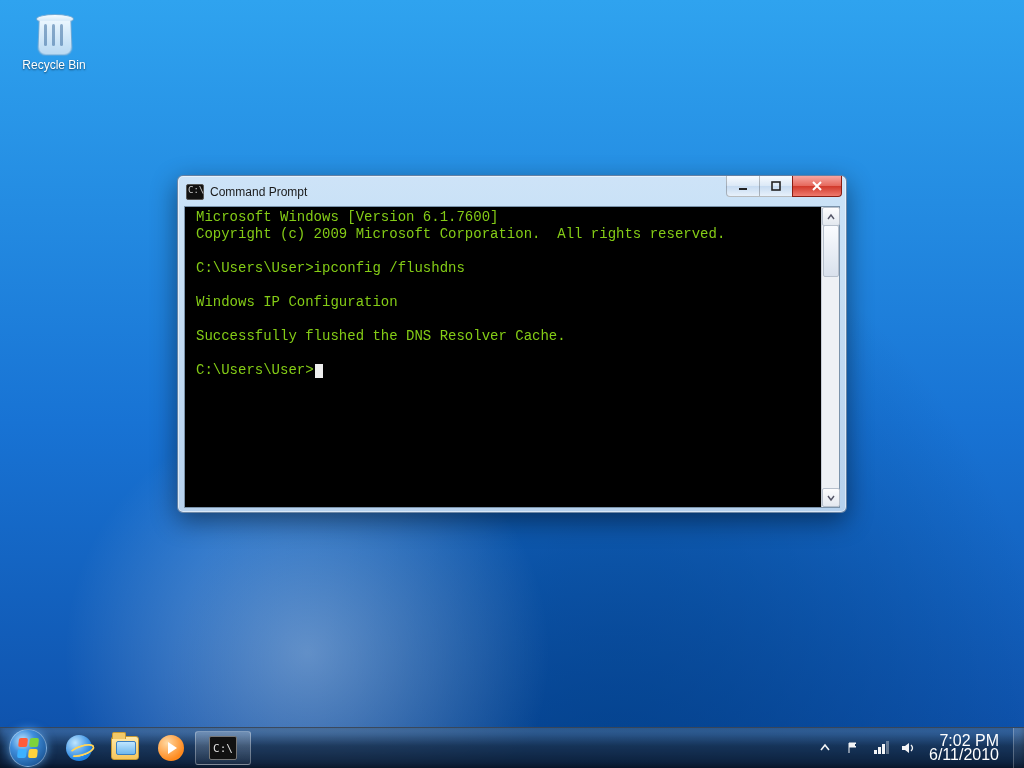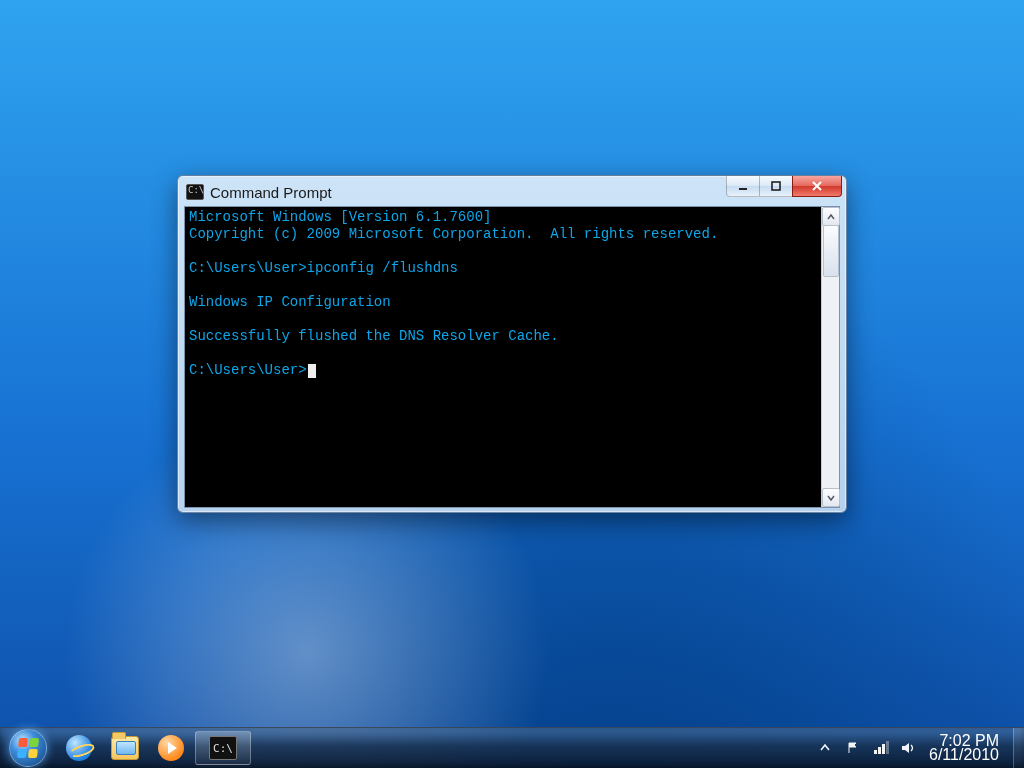--- a/index.html
+++ b/index.html
@@ -38,21 +38,21 @@
     border:1px solid rgba(30,60,100,.55);border-radius:6px;
     background:linear-gradient(180deg,rgba(214,232,248,.95),rgba(191,215,240,.95));
     box-shadow:0 8px 26px rgba(0,0,0,.45),inset 0 0 0 1px rgba(255,255,255,.5);
     padding:6px;box-sizing:border-box;
   }
   .titlebar{height:20px;display:flex;align-items:center;gap:6px;padding:0 2px 4px 2px;}
   .title-icon{
     width:16px;height:14px;background:#111;border:1px solid #555;border-radius:2px;position:relative;
   }
   .title-icon:before{content:"C:\\";position:absolute;left:1px;top:-1px;font:9px/13px Consolas,monospace;color:#ccc;}
-  .title-text{font-size:15px;color:#1a1a1a;}
+  .title-text{font-size:12px;color:#1a1a1a;}
   .win-controls{
     position:absolute;right:4px;top:0;display:flex;
   }
   .win-btn{
     width:32px;height:20px;display:flex;align-items:center;justify-content:center;
     border:1px solid rgba(0,0,0,.25);border-top:none;margin-left:-1px;
     background:linear-gradient(180deg,#f7fbff 0%,#dce9f7 48%,#c7dbf1 52%,#e7f1fb 100%);
     cursor:default;
   }
   .win-btn.first{border-bottom-left-radius:4px;}
@@ -61,22 +61,22 @@
     background:linear-gradient(180deg,#f7a5a0 0%,#e66a5e 48%,#d13a2c 52%,#ef7a6d 100%);
     border-color:#8a1d12;
   }
   .win-btn svg{display:block}
   .console{
     position:relative;width:100%;height:calc(100% - 22px);
     background:#fff;border:1px solid #7a93ab;box-sizing:border-box;
   }
   .console-inner{
     position:absolute;left:0;top:0;right:18px;bottom:0;background:#000;
-    color:#0ea5e9;font:14px/17px "Consolas","Courier New",monospace;
-    padding:2px 4px;white-space:pre;overflow:hidden;
+    color:#84cc16;font:14px/17px "Consolas","Courier New",monospace;
+    padding:2px 11px;white-space:pre;overflow:hidden;
   }
   .scrollbar{
     position:absolute;right:0;top:0;width:18px;height:100%;
     background:#eef1f5;border-left:1px solid #c7cdd6;box-sizing:border-box;
   }
   .sb-btn{width:16px;height:17px;margin:0 auto;background:linear-gradient(180deg,#fdfdfe,#e3e8ef);
     border:1px solid #b7c0cc;border-radius:2px;display:flex;align-items:center;justify-content:center;}
   .sb-btn.dn{position:absolute;bottom:0;left:0;right:0;margin:auto;}
   .sb-thumb{position:absolute;left:1px;top:18px;width:14px;height:50px;border:1px solid #b7c0cc;border-radius:2px;
     background:linear-gradient(180deg,#fafcff,#d9e1ec);}
@@ -116,20 +116,30 @@
   .tray{margin-left:auto;display:flex;align-items:center;gap:12px;padding:0 10px}
   .tray .ico{width:16px;height:16px;display:flex;align-items:center;justify-content:center;opacity:.95;cursor:default}
   .clock{display:flex;flex-direction:column;align-items:flex-end;justify-content:center;line-height:14px;font-size:16px;padding-right:4px;cursor:default}
   .showdesk{width:10px;height:100%;border-left:1px solid rgba(255,255,255,.25);background:linear-gradient(180deg,rgba(255,255,255,.12),rgba(255,255,255,.02));cursor:default}
 </style>
 </head>
 <body>
 
 <div class="desktop">
 
+  <div class="desktop-icon">
+    <div class="glyph">
+      <div class="bin-lid"></div>
+      <div class="bin-body"></div>
+      <div class="bin-slot s1"></div>
+        <div class="bin-slot s2"></div>
+        <div class="bin-slot s3"></div>
+    </div>
+    <div>Recycle Bin</div>
+  </div>
 
   <div class="window">
     <div class="titlebar">
       <div class="title-icon"></div>
       <div class="title-text">Command Prompt</div>
     </div>
     <div class="win-controls">
       <div class="win-btn first">
         <svg width="10" height="10">
             <rect x="1" y="7" width="8" height="2" fill="#222"></rect>

